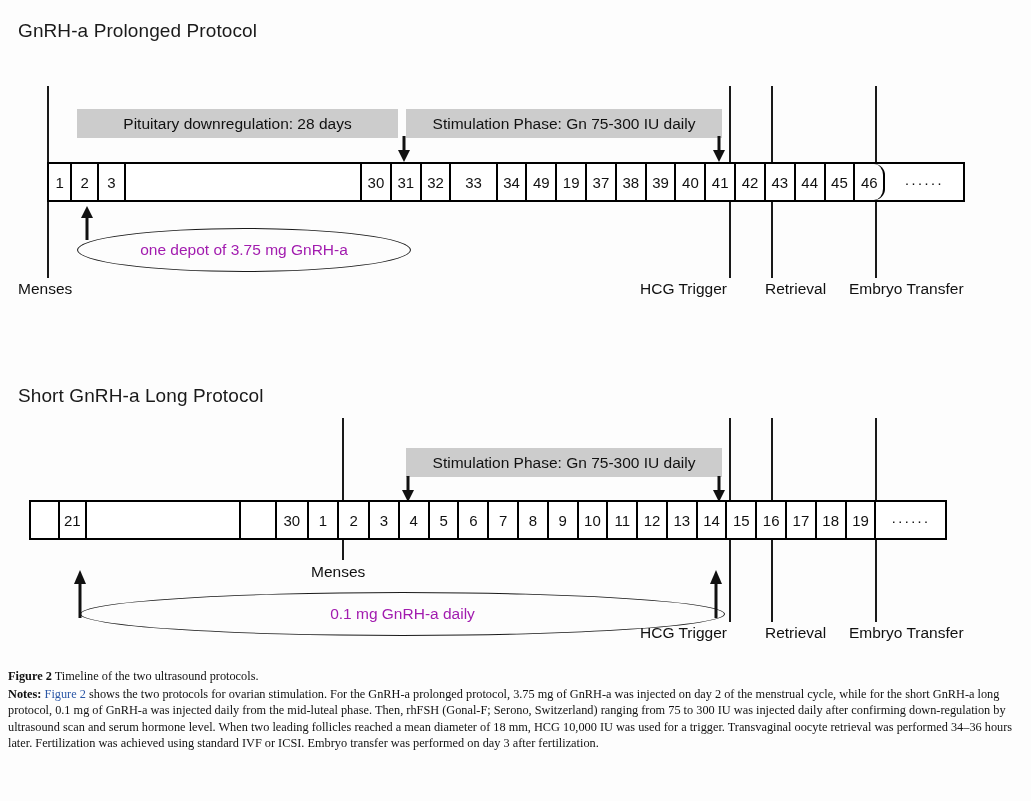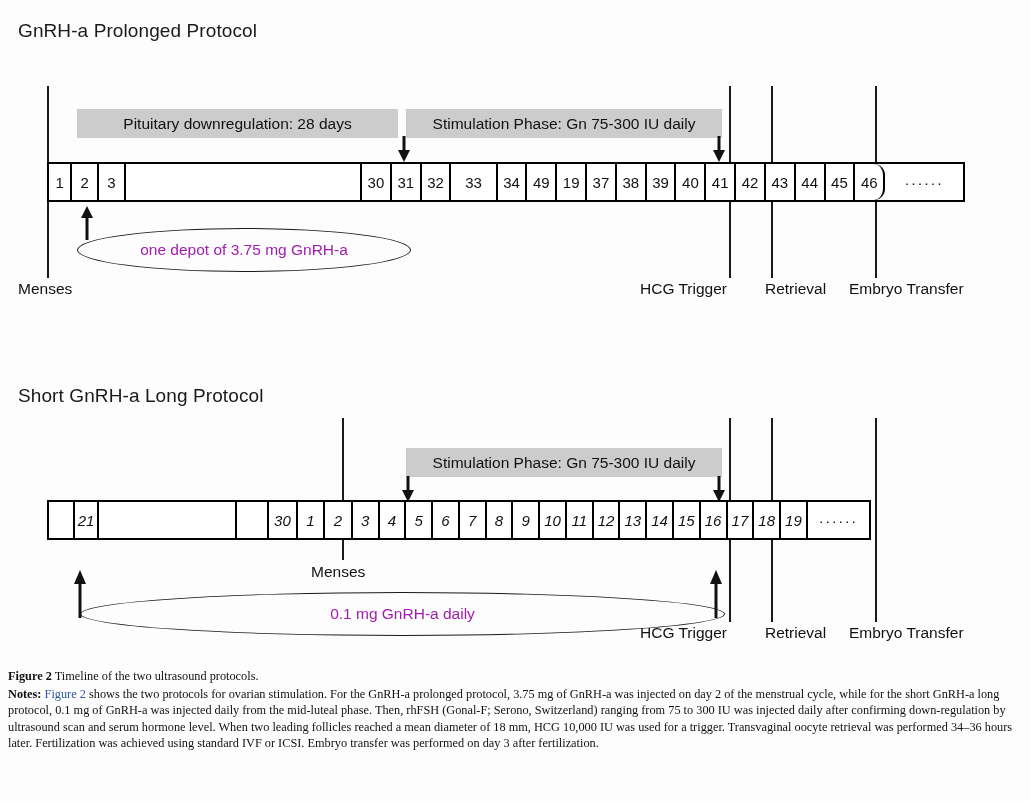--- a/index.html
+++ b/index.html
@@ -133,21 +133,21 @@
   </svg>
   <svg class="abs darrow" style="left:712px;top:476px;" viewBox="0 0 14 26">
     <line x1="7" y1="0" x2="7" y2="17" stroke="#111" stroke-width="3"></line>
     <polygon points="1,14 13,14 7,26" fill="#111"></polygon>
   </svg>
 
   <div class="abs vline" style="left:729px;top:418px;height:204px;"></div>
   <div class="abs vline" style="left:771px;top:418px;height:204px;"></div>
   <div class="abs vline" style="left:875px;top:418px;height:204px;"></div>
 
-  <div class="abs tl" id="tl2" style="left:47px;top:500px;width:824px;font-style:italic;">
+  <div class="abs tl" id="tl2" style="left:29px;top:500px;width:918px;">
       <div class="cell" style="width: 31px;"></div>
       <div class="cell" style="width: 29px;">21</div>
       <div class="cell" style="width: 166px;"></div>
       <div class="cell" style="width: 39px;"></div>
       <div class="cell" style="width: 34px;">30</div>
       <div class="cell" style="width: 33px;">1</div>
       <div class="cell" style="width: 33px;">2</div>
       <div class="cell" style="width: 32px;">3</div>
       <div class="cell" style="width: 32px;">4</div>
       <div class="cell" style="width: 32px;">5</div>

